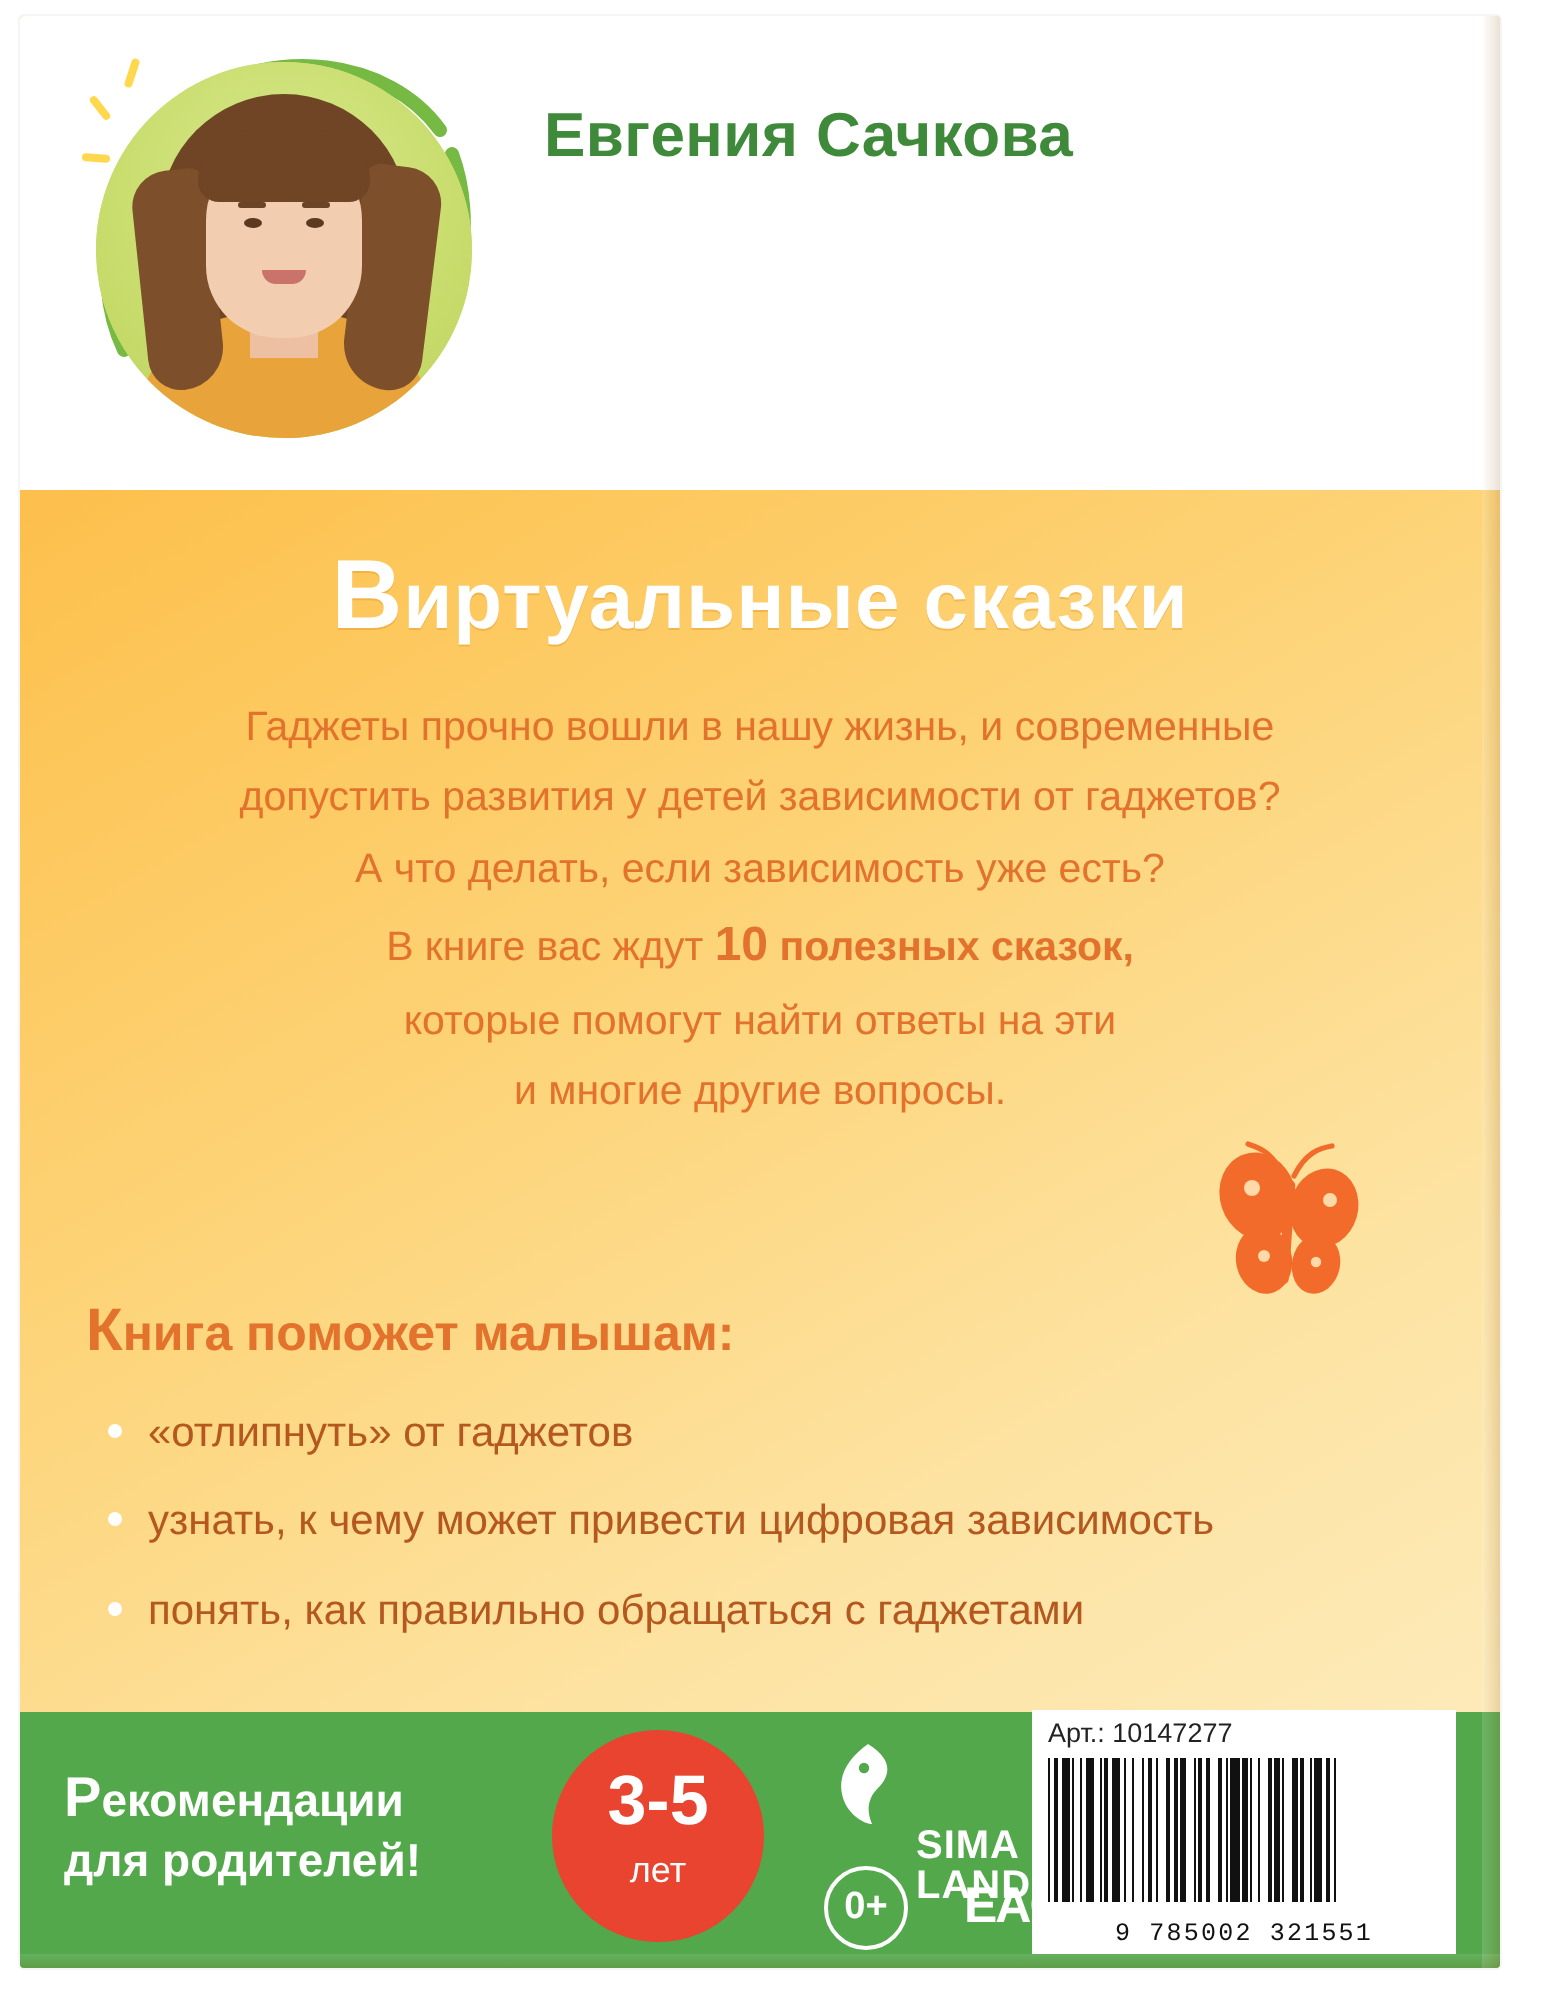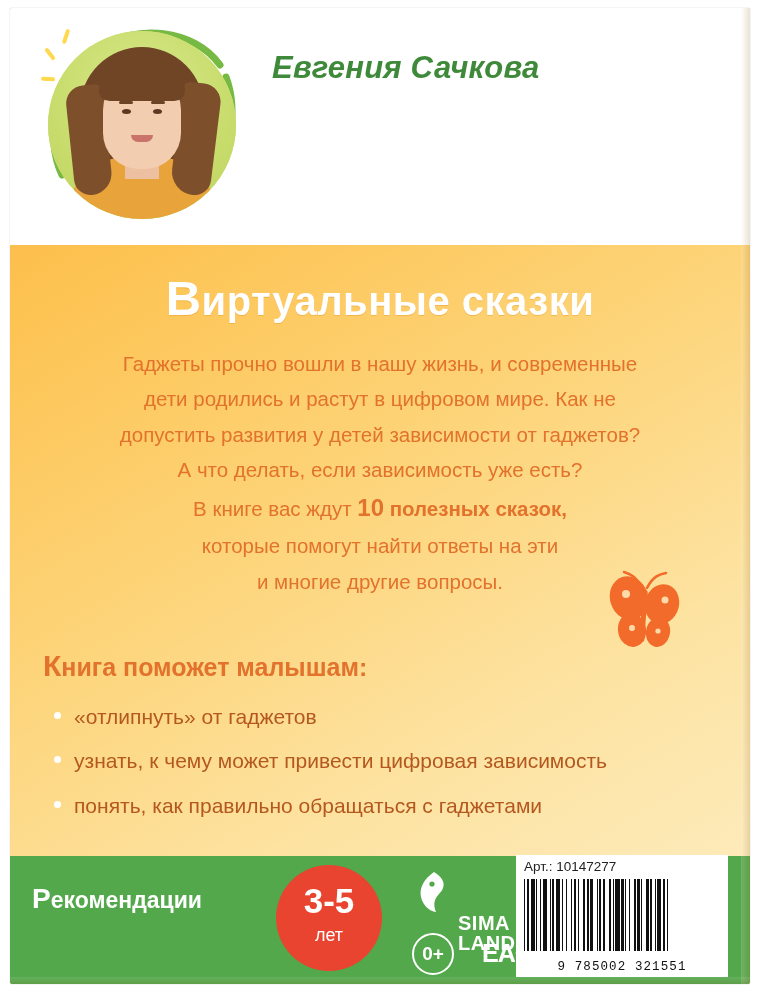--- a/index.html
+++ b/index.html
@@ -171,21 +171,20 @@
 
   .author-name {
     position: absolute;
     left: 262px;
     top: 42px;
     font-size: 31px;
     font-weight: bold;
     color: #3f8a3a;
     letter-spacing: 0.2px;
     white-space: nowrap;
-    font-style: italic;
   }
   .author-desc {
     position: absolute;
     left: 262px;
     top: 103px;
     width: 420px;
     font-size: 17.5px;
     line-height: 1.52;
     color: #4b4b4b;
   }
@@ -441,21 +440,20 @@
       </div>
       <div class="author-name">Евгения Сачкова</div>
     </div>
 
     <div class="title">
       <span class="cap">В</span><span>иртуальные сказки</span>
     </div>
 
     <div class="lead">
       <div>Гаджеты прочно вошли в нашу жизнь, и современные</div>
-      <div>дети родились и растут в цифровом мире. Как не</div>
       <div>допустить развития у детей зависимости от гаджетов?</div>
       <div>А что делать, если зависимость уже есть?</div>
       <div>
         <span>В книге вас ждут </span><span class="num">10</span><span class="hl"> полезных сказок,</span>
       </div>
       <div>которые помогут найти ответы на эти</div>
       <div>и многие другие вопросы.</div>
     </div>
 
     <div class="butterfly">
@@ -487,20 +485,21 @@
       <li>«отлипнуть» от гаджетов</li>
       <li>узнать, к чему может привести цифровая зависимость</li>
       <li>понять, как правильно обращаться с гаджетами</li>
     </ul>
 
     <div class="bottom-strip">
       <div class="green-band"></div>
 
       <div class="rec-text">
         <div><span class="cap">Р</span><span>екомендации</span></div>
+        <div>для родителей!</div>
       </div>
 
       <div class="age-badge">
         <div class="big">3-5</div>
         <div class="small">лет</div>
       </div>
 
       <div class="simaland">
         <svg width="40" height="46" viewBox="0 0 40 46">
           <path d="M20 3 C10 10 5 19 7 28 C9 38 18 43 22 43 C19 36 20 30 25 25 C31 19 33 11 20 3 Z" fill="#ffffff"></path>

